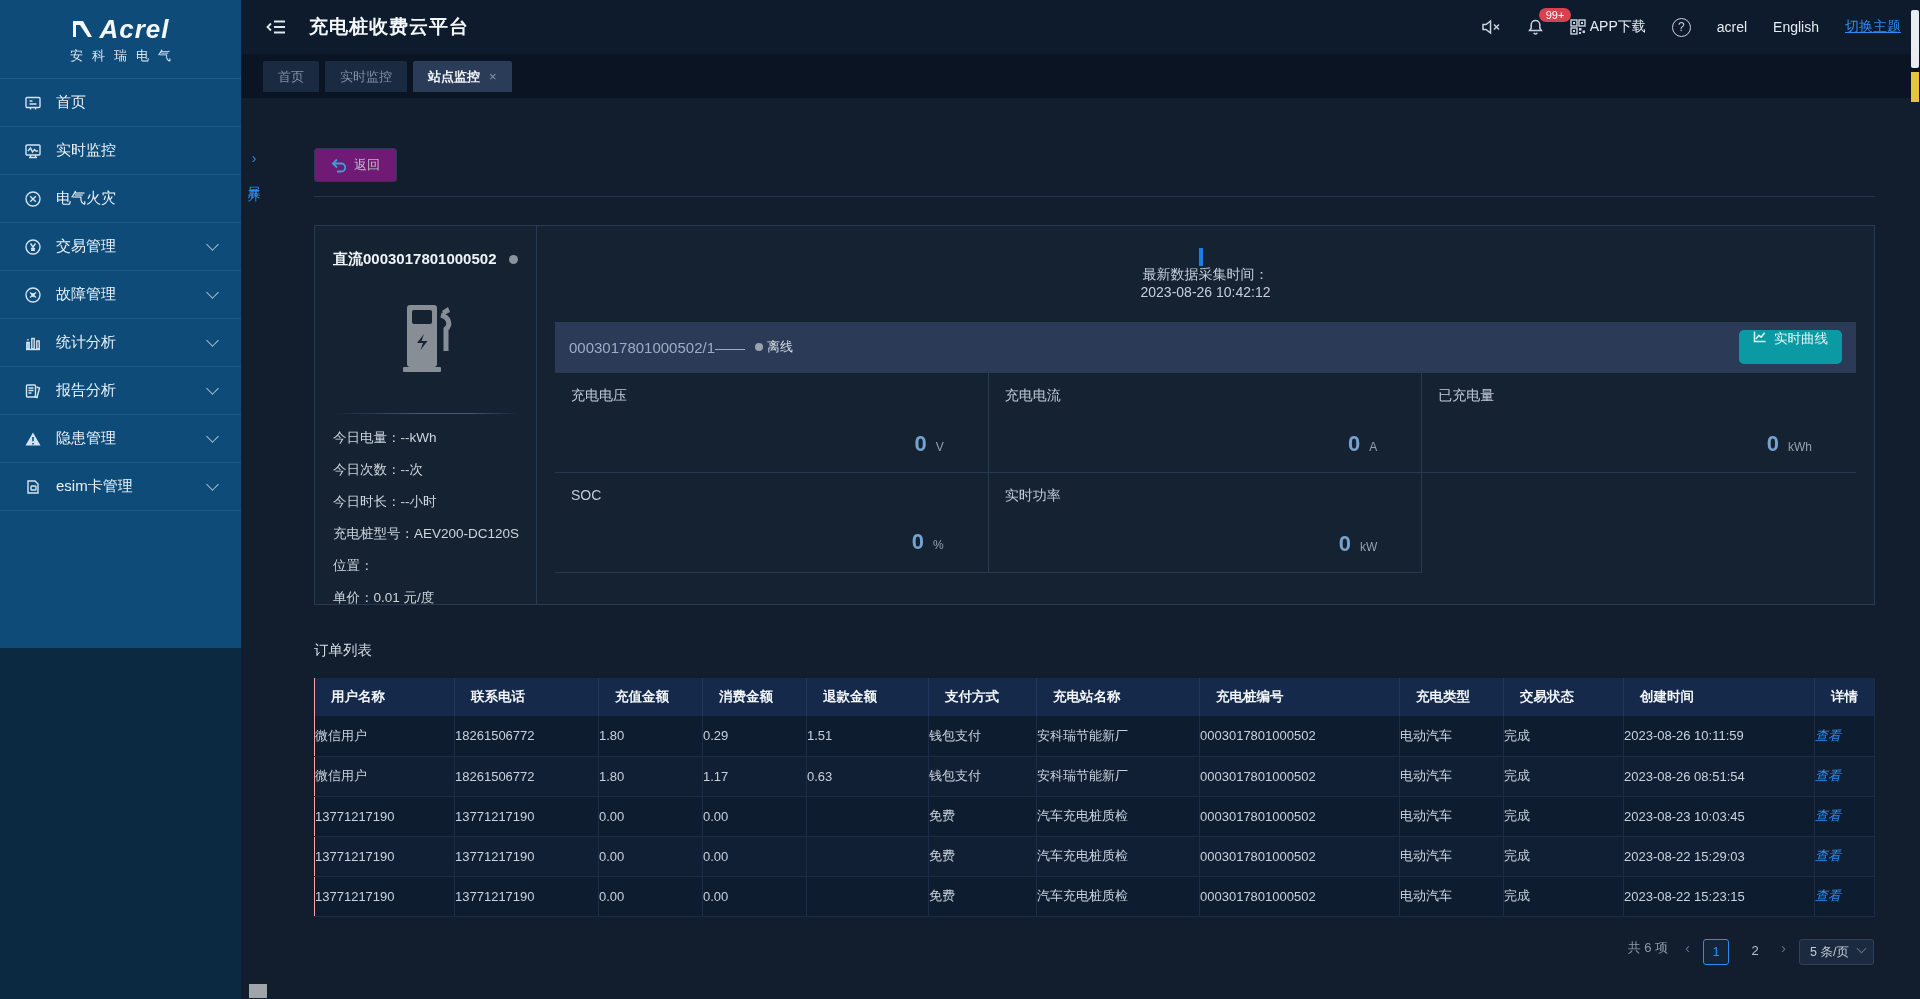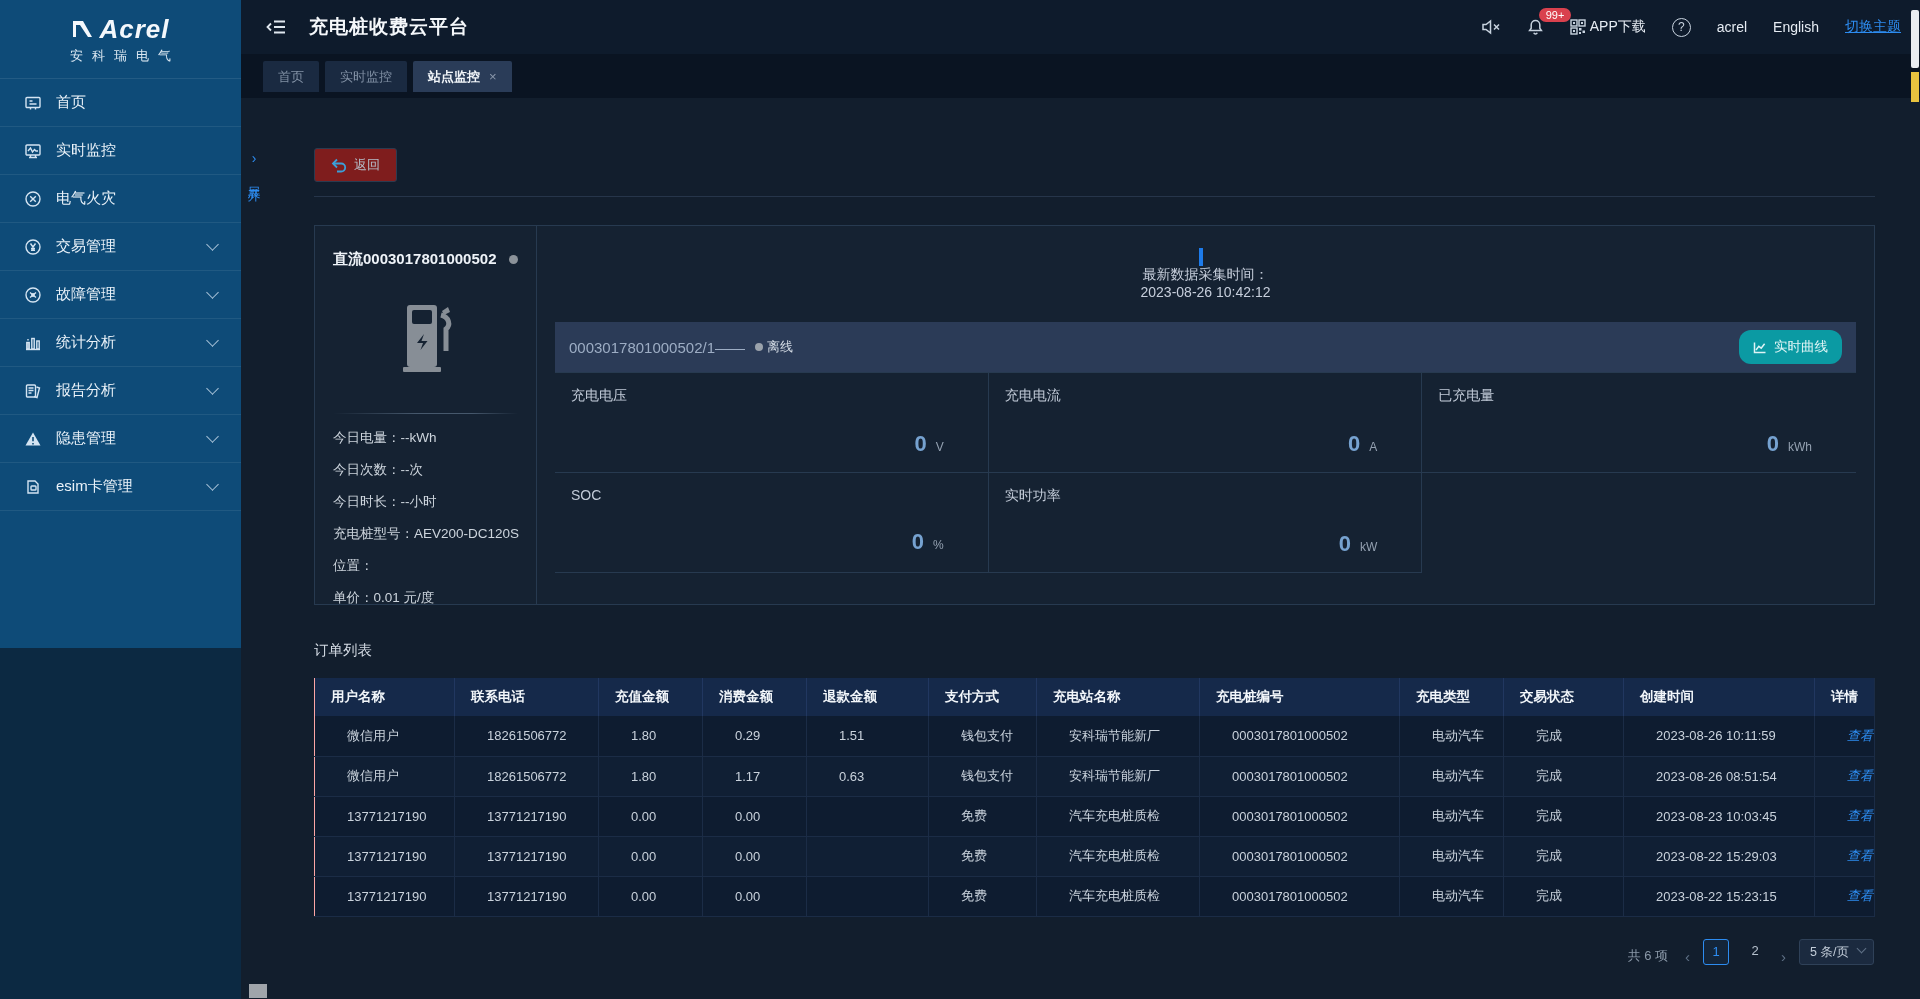--- a/index.html
+++ b/index.html
@@ -46,21 +46,21 @@
   .tab{color:#8291a5;font-size:13px;border-radius:2px 2px 0 0;cursor:pointer;display:flex;align-items:center;}
   .tab.active{background:#2a3c58;color:#f2f6fa;font-weight:bold;}
   .tab .tab-close{margin-left:9px;color:#8b98ab;font-weight:normal;font-size:13px;cursor:pointer;}
 
   .content{flex:1;position:relative;background:#121e2d;padding:50px 46px 0 73px;}
   .expand-handle{position:absolute;left:4px;top:52px;width:18px;text-align:center;color:var(--accent);
     font-size:13px;line-height:17px;cursor:pointer;}
   .expand-arrow{font-size:14px;display:block;margin-bottom:4px;}
   .expand-text{writing-mode:vertical-rl;letter-spacing:4px;}
 
-  .back-btn{display:inline-flex;align-items:center;gap:7px;background:#7f1d1d;border:1px solid #2b3b50;
+  .back-btn{display:inline-flex;align-items:center;gap:7px;background:#701a75;border:1px solid #2b3b50;
     color:#b6bfca;font-size:13px;padding:7px 16px;border-radius:3px;cursor:pointer;}
   .top-divider{border:none;border-top:1px solid #26354a;margin-top:14px;}
 
   
   .device-panel{margin-top:28px;height:380px;border:1px solid #273a50;background:#152232;display:flex;}
   .device-left{width:222px;flex:0 0 222px;border-right:1px solid #273a50;padding:24px 18px 0;}
   .dev-name-row{display:flex;align-items:center;justify-content:space-between;}
   .dev-name{color:#eef3f8;font-size:15px;font-weight:bold;}
   .dev-dot{width:9px;height:9px;border-radius:50%;background:#8b9299;}
   .pump-wrap{height:118px;display:flex;align-items:center;justify-content:center;margin-top:14px;}
@@ -70,46 +70,46 @@
 
   .device-right{flex:1;padding:22px 18px 0;}
   .latest-row{display:flex;align-items:center;flex-direction:column;}
   .latest-bar{width:4px;height:18px;background:#1d7bea;margin-right:10px;}
   .latest-label,.latest-time{color:#c6cedb;font-size:14px;}
   .gun-bar{height:50px;background:#2b3b57;display:flex;align-items:center;padding:0 14px;margin-top:22px;}
   .gun-title{color:#9dadc4;font-size:15px;}
   .gun-status{display:flex;align-items:center;margin-left:10px;gap:4px;}
   .gun-status-dot{width:8px;height:8px;border-radius:50%;background:#9aa2ab;}
   .gun-status-text{color:#d6dde6;font-size:13px;}
-  .curve-btn{margin-left:auto;height:34px;background:var(--teal);color:#dff4f5;border:none;border-radius:12px;
-    display:flex;align-items:center;gap:7px;padding:0 14px;font-size:13.5px;cursor:pointer;}
+  .curve-btn{margin-left:auto;height:34px;background:var(--teal);color:#dff4f5;border:none;border-radius:5px;
+    display:flex;gap:7px;padding:0 14px;font-size:13.5px;cursor:pointer;}
   .metrics{display:grid;grid-template-columns:1fr 1fr 1fr;grid-auto-rows:100px;border-top:1px solid #273a50;}
   .mcell{position:relative;padding:14px 16px 17px;}
   .mcell.br{border-right:1px solid #273a50;}
   .mcell.bb{border-bottom:1px solid #273a50;}
   .mlabel{font-size:14px;color:#c2cbd8;}
   .mval-row{display:flex;justify-content:flex-end;align-items:baseline;gap:9px;margin-top:26px;padding-right:28px;}
   .mval{font-size:22px;font-weight:bold;color:var(--value-blue);}
   .munit{font-size:12px;color:#94a1b1;}
 
   
   .orders{margin-top:36px;}
   .orders-title{font-size:14.5px;color:#d4dbe4;margin-bottom:18px;}
   table.orders-table{width:1560px;border-collapse:collapse;table-layout:fixed;
     border-left:1px solid #fca5a5;border-right:1px solid #1b2c46;}
   .orders-table th{background:#15294a;height:38px;font-size:13.5px;font-weight:bold;color:#f2f6fa;
     text-align:left;padding-left:16px;border-right:1px solid #213760;}
   .orders-table th:last-child{border-right:none;}
-  .orders-table td{height:40px;background:#0e1c30;font-size:13px;color:#c9d2dc;padding-left:32px;
+  .orders-table td{height:40px;background:#0e1c30;font-size:13px;color:#c9d2dc;padding-left:0;
     border-right:1px solid #1b2c46;border-bottom:1px solid #1b2c46;white-space:nowrap;overflow:hidden;}
   .orders-table tr:nth-child(even) td{background:#101f34;}
   .orders-table td:last-child{border-right:none;}
   .detail-link{color:var(--accent);cursor:pointer;text-decoration:none;font-style:italic;}
 
-  .pagination{width:1560px;margin-top:22px;display:flex;justify-content:flex-end;align-items:flex-end;gap:13px;}
+  .pagination{width:1560px;margin-top:22px;display:flex;justify-content:flex-end;align-items:flex-start;gap:13px;}
   .pg-total{color:#8b99a9;font-size:13px;margin-right:4px;}
   .pg-arrow{color:#5f7186;font-size:15px;cursor:pointer;}
   .pg-num{min-width:26px;height:26px;line-height:24px;text-align:center;font-size:13px;color:#b6c1cd;cursor:pointer;border-radius:3px;}
   .pg-num.active{border:1px solid var(--accent);color:var(--accent);background:#142539;}
   .pg-size{position:relative;height:26px;line-height:24px;background:#1b2a3f;border:1px solid #2f4158;
     border-radius:3px;color:#c3cdd9;font-size:12.5px;padding:0 24px 0 10px;cursor:pointer;}
   .pg-size .chev{border-color:#5f7186;position:absolute;right:8px;top:9px;width:7px;height:7px;}
 
   
   .sb-thumb{position:absolute;right:1px;top:10px;width:8px;height:58px;background:#e9edf1;border-radius:2px;}

